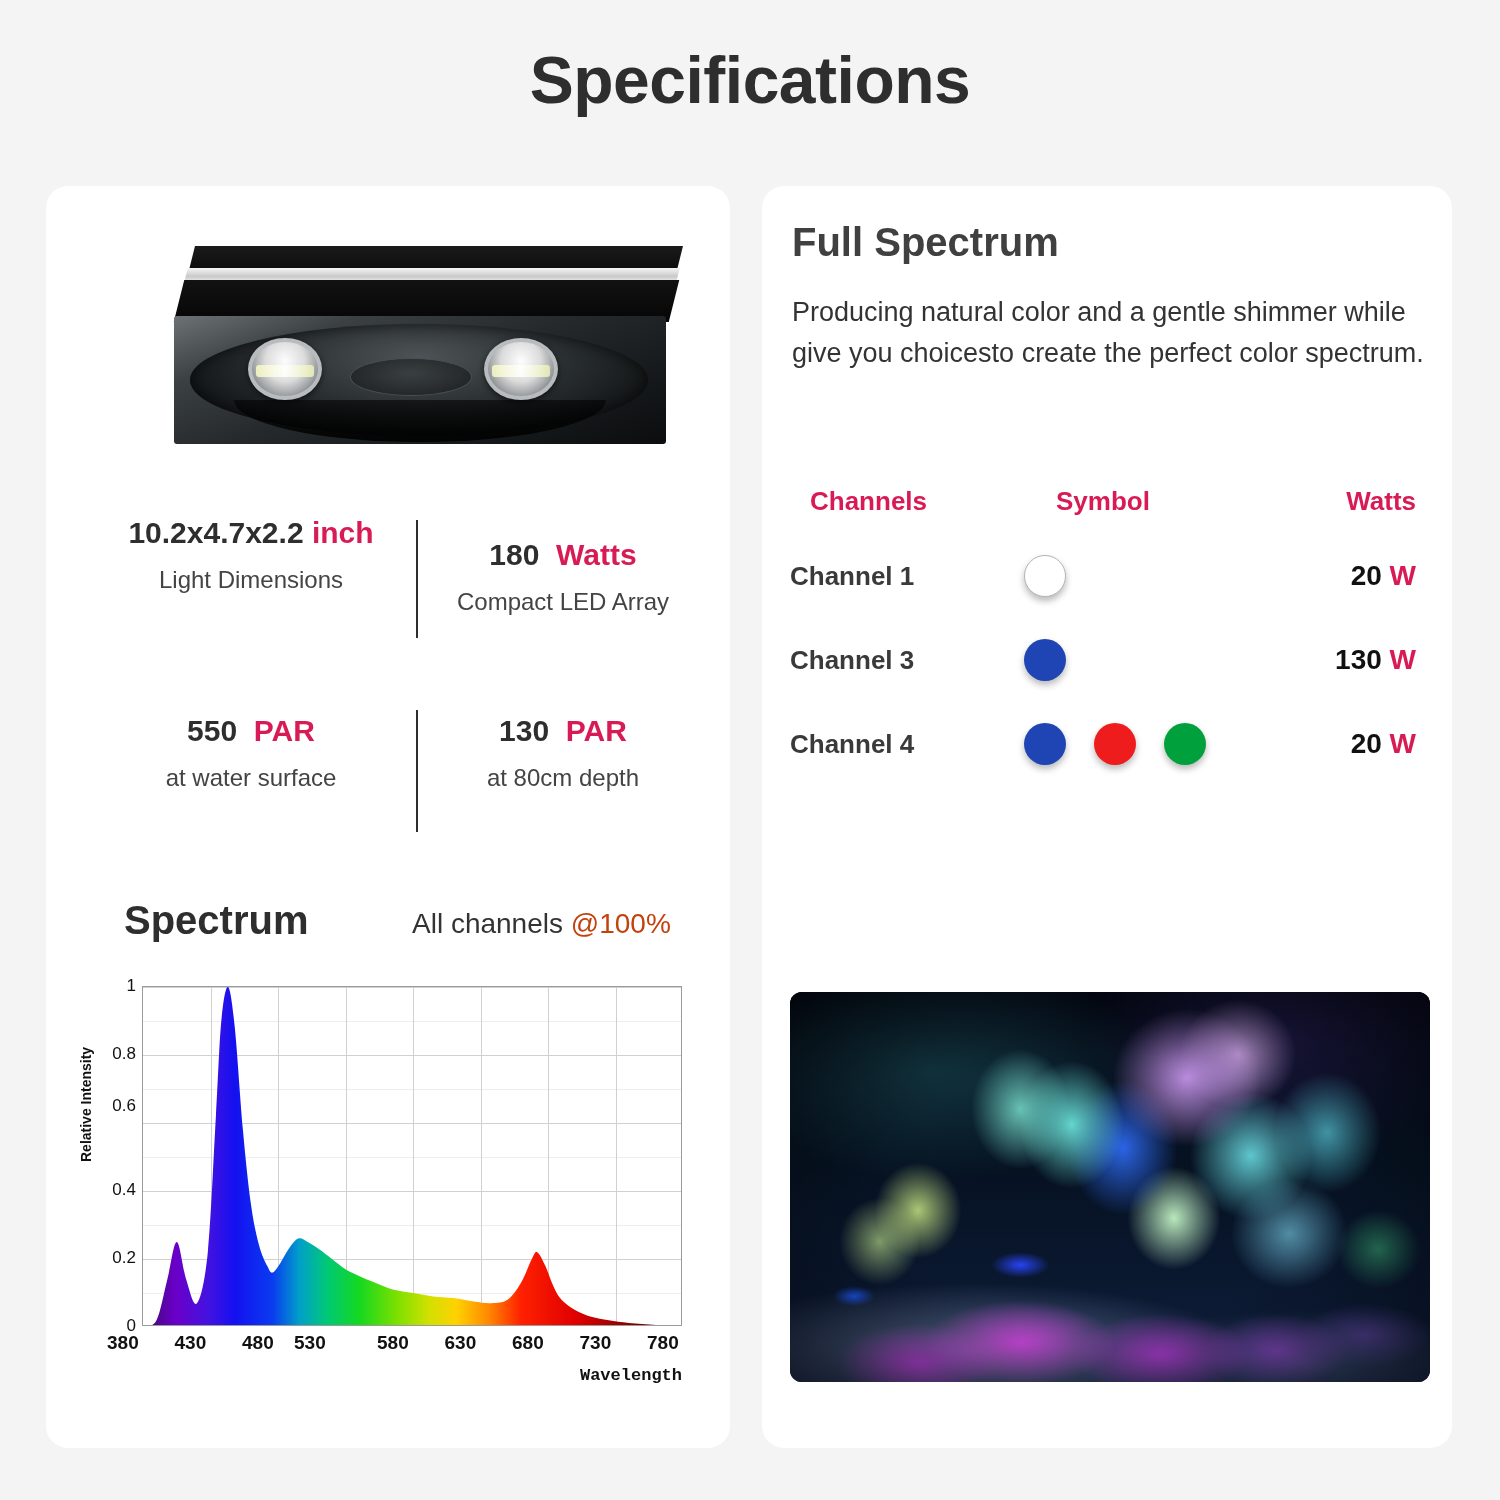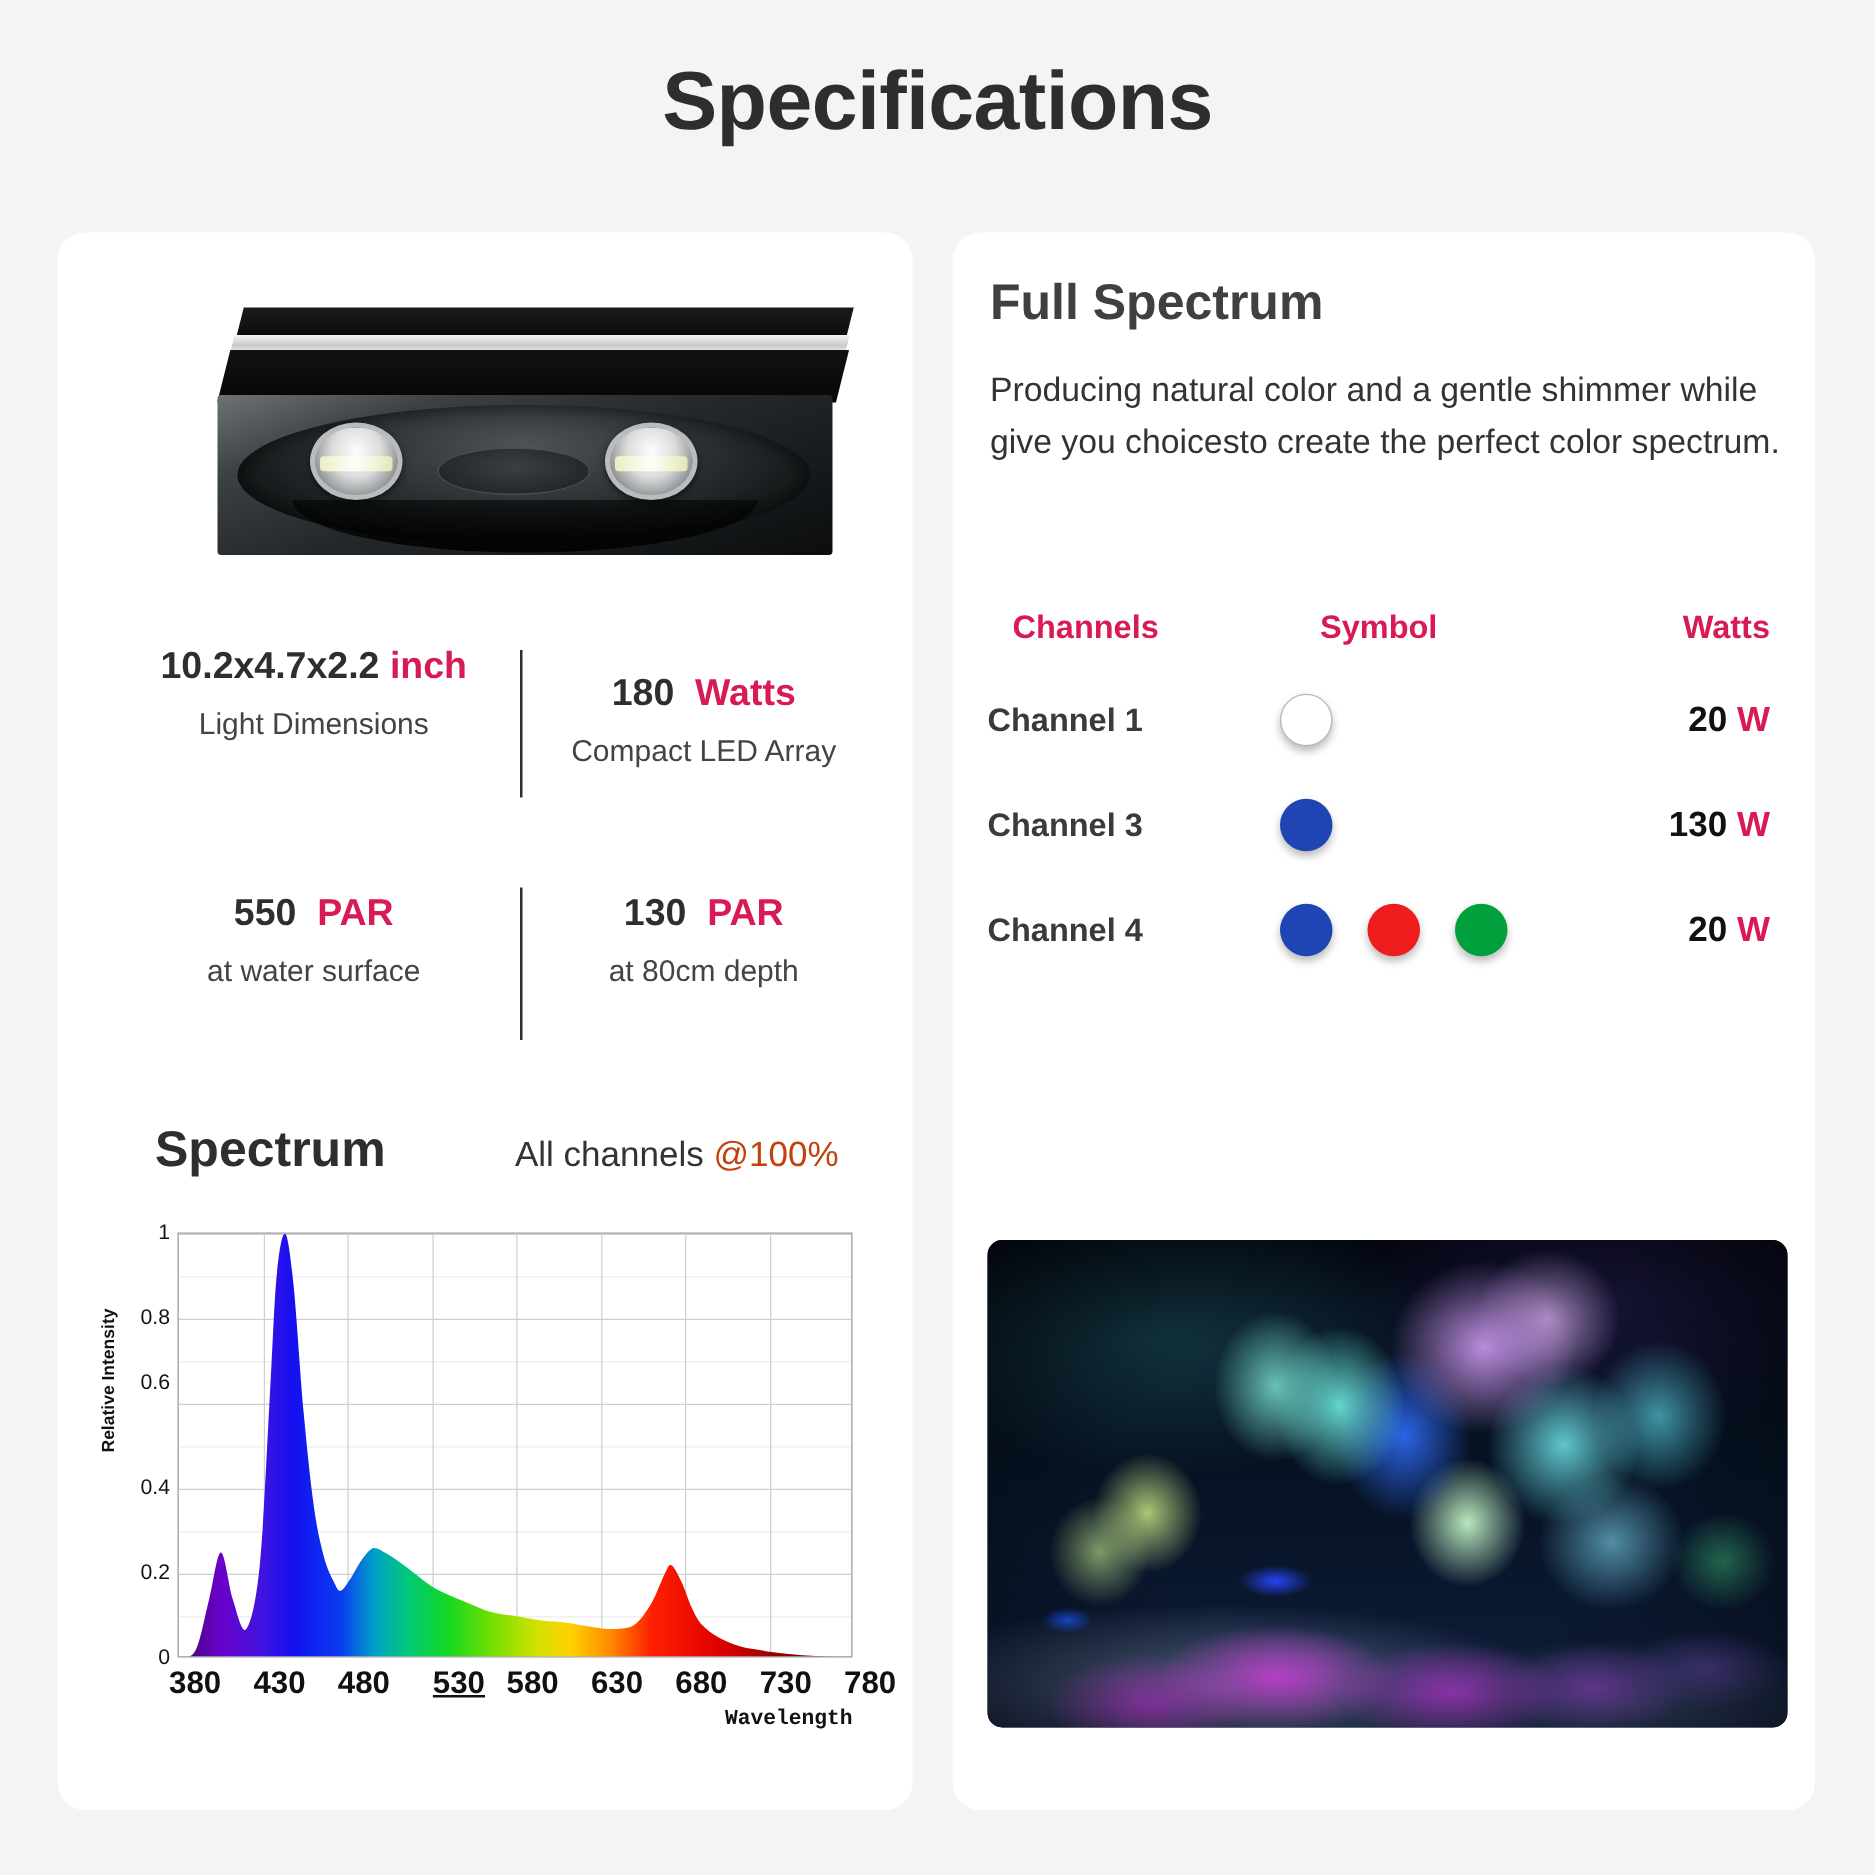--- a/index.html
+++ b/index.html
@@ -121,21 +121,21 @@
     position: absolute; left: 60px; top: 0; width: 540px; height: 340px;
     border: 1px solid #9a9a9a; background: #fff; overflow: hidden;
   }
   .gridv { position: absolute; top: 0; width: 1px; height: 100%; background: #d0d0d0; }
   .gridh { position: absolute; left: 0; height: 1px; width: 100%; background: #d0d0d0; }
   .gridh.minor { background: #ededed; }
   .spec-svg { position: absolute; left: 0; top: 0; width: 540px; height: 340px; }
   .xticks { position: absolute; left: 60px; top: 346px; width: 540px; height: 30px; }
   .xtick {
     position: absolute; top: 0; width: 70px; margin-left: -35px;
-    text-align: right; font-size: 25px; font-weight: bold; color: #111;
+    text-align: left; font-size: 19px; font-weight: bold; color: #111;
   }
   .xlabel {
     position: absolute; left: 360px; top: 380px; width: 240px;
     text-align: right; font-size: 17px; font-weight: bold; color: #111; font-family: Liberation Mono, monospace;
   }
 
   
   .fs-title { position: absolute; left: 30px; top: 34px; font-size: 40px; font-weight: bold; color: #404040; }
   .fs-body {
     position: absolute; left: 30px; top: 106px; width: 640px;
@@ -339,21 +339,21 @@
               <stop offset="1.00" stop-color="#4a0000"></stop>
             </linearGradient>
           </defs>
           <path id="spec-path" fill="url(#spectral)" stroke="none" d="M 0 340 L 0 340 C 2.25 338.8666666666667 9.45 341.1333333333333 13.5 333.2 C 17.55 325.26666666666665 20.925 305.4333333333333 24.3 292.4 C 27.675 279.3666666666667 30.6 255 33.75 255 C 36.9 255 39.825 282.2 43.2 292.4 C 46.575 302.59999999999997 50.4 320.73333333333335 54 316.2 C 57.6 311.66666666666663 61.65 296.3666666666667 64.8 265.2 C 67.95 234.03333333333333 70.65 167.73333333333332 72.9 129.2 C 75.15 90.66666666666666 76.275 55.53333333333333 78.3 34 C 80.32499999999999 12.466666666666669 82.8 -1.1333333333333353 85.05 0 C 87.3 1.1333333333333353 89.32500000000002 17.00000000000001 91.80000000000001 40.80000000000001 C 94.275 64.60000000000001 97.2 113.33333333333334 99.9 142.8 C 102.60000000000001 172.26666666666668 105.3 198.33333333333337 108 217.60000000000002 C 110.7 236.86666666666667 113.39999999999999 248.2 116.1 258.4 C 118.8 268.59999999999997 121.95 274.26666666666665 124.2 278.8 C 126.45 283.33333333333337 127.35 286.1666666666667 129.6 285.6 C 131.85 285.03333333333336 135 279.3666666666667 137.7 275.4 C 140.39999999999998 271.4333333333333 142.875 265.76666666666665 145.8 261.8 C 148.72500000000002 257.83333333333337 152.1 252.73333333333332 155.25 251.6 C 158.4 250.46666666666667 161.325 253.3 164.7 255 C 168.075 256.7 171.45 258.9666666666667 175.5 261.8 C 179.55 264.6333333333333 184.5 268.6 189 272 C 193.5 275.4 198 279.3666666666667 202.5 282.2 C 207 285.0333333333333 211.05 286.73333333333335 216 289 C 220.95 291.26666666666665 226.575 293.53333333333336 232.2 295.8 C 237.825 298.06666666666666 243.45 300.90000000000003 249.75 302.6 C 256.05 304.3 263.25 304.8666666666667 270 306 C 276.75 307.1333333333333 283.5 308.54999999999995 290.25 309.4 C 297 310.25 303.75 310.25 310.5 311.1 C 317.25 311.95000000000005 324.45 313.65 330.75 314.5 C 337.05 315.35 342.675 316.48333333333335 348.3 316.2 C 353.925 315.91666666666663 359.55 316.2 364.5 312.8 C 369.45 309.40000000000003 373.95 302.6 378 295.8 C 382.05 289 386.1 277.1 388.8 272 C 391.5 266.9 391.95 264.06666666666666 394.2 265.2 C 396.45 266.3333333333333 399.6 273.1333333333333 402.3 278.8 C 405 284.4666666666667 407.7 293.5333333333333 410.4 299.2 C 413.09999999999997 304.8666666666667 414.9 308.83333333333337 418.5 312.8 C 422.1 316.76666666666665 427.05 320.1666666666667 432 323 C 436.95 325.8333333333333 442.575 328.1 448.2 329.8 C 453.825 331.5 459.45 332.18 465.75 333.2 C 472.05 334.21999999999997 478.125 335.12666666666667 486 335.92 C 493.875 336.71333333333337 504 337.3933333333333 513 337.96 C 522 338.52666666666664 535.5 339.0933333333333 540 339.32 L 540 340 Z"></path>
         </svg>
       </div>
       <div class="xticks" id="x-ticks">
           <div class="xtick" style="left: 0px;">380</div>
           <div class="xtick" style="left: 67.5px;">430</div>
           <div class="xtick" style="left: 135px;">480</div>
-          <div class="xtick" style="left: 211px; text-decoration: underline;">530</div>
+          <div class="xtick" style="left: 187px;">530</div>
           <div class="xtick" style="left: 270px;">580</div>
           <div class="xtick" style="left: 337.5px;">630</div>
           <div class="xtick" style="left: 405px;">680</div>
           <div class="xtick" style="left: 472.5px;">730</div>
           <div class="xtick" style="left: 540px;">780</div>
         </div>
       <div class="xlabel">Wavelength</div>
     </div>
   </div>
 

